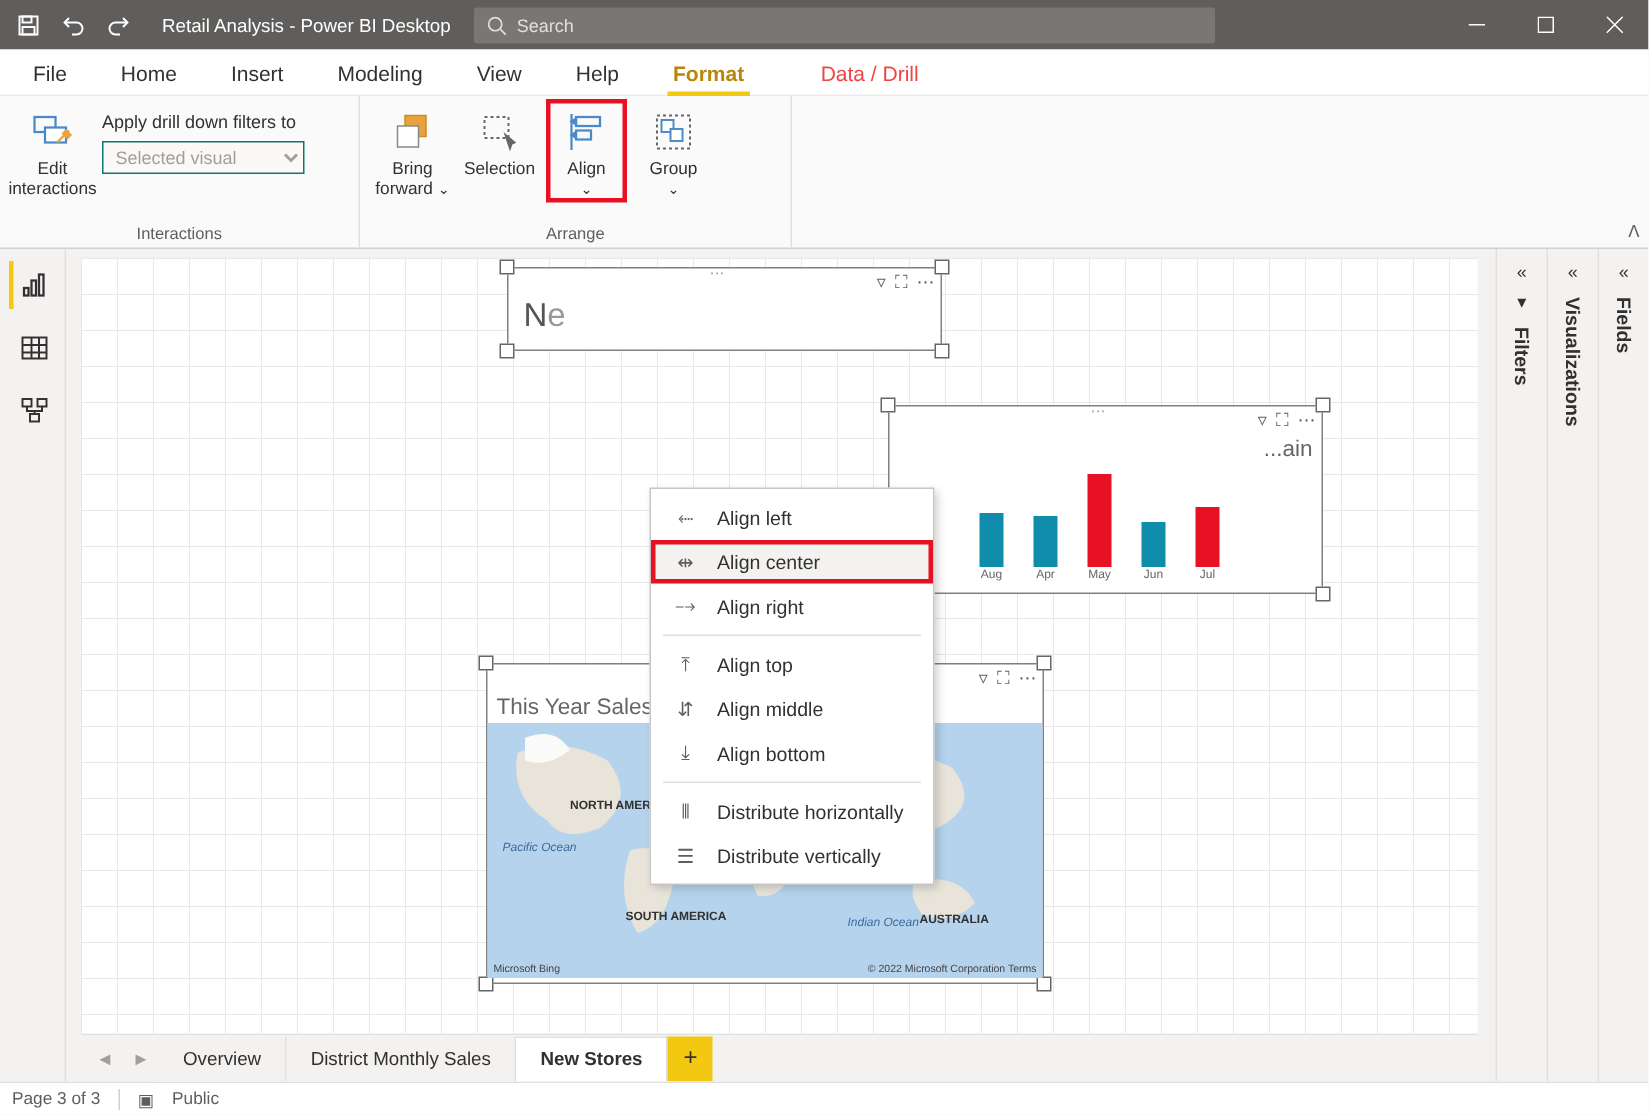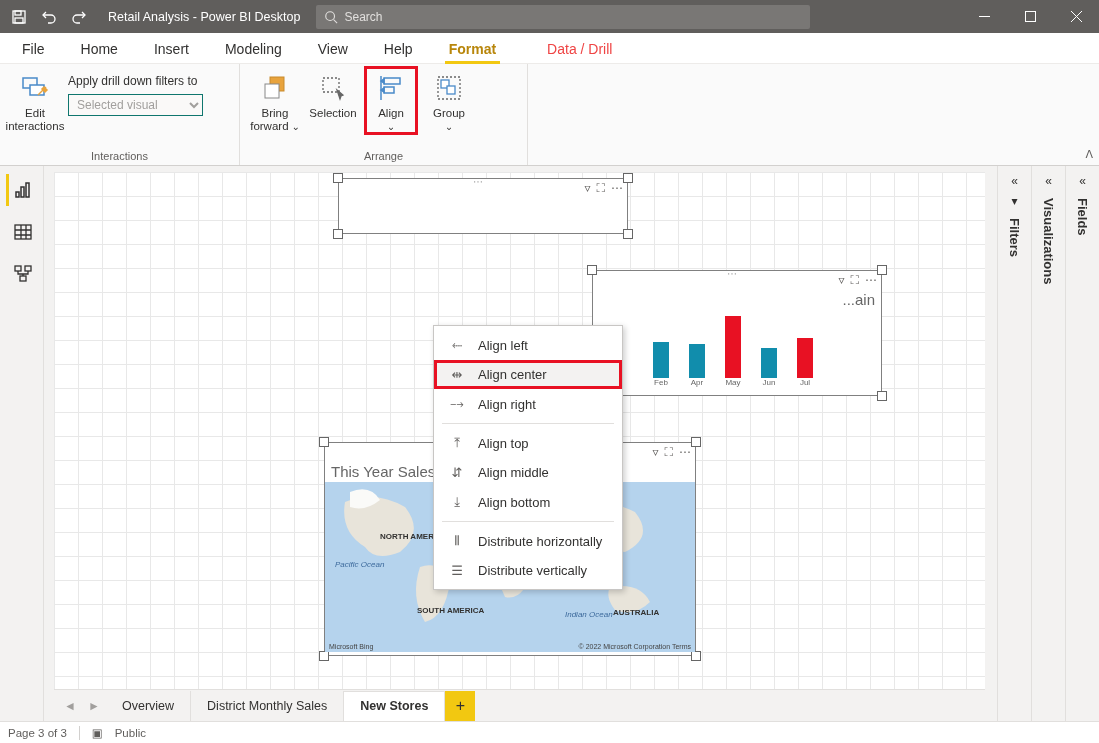--- a/index.html
+++ b/index.html
@@ -256,20 +256,21 @@
         <div class="corner tl"></div>
           <div class="corner tr"></div>
           <div class="corner bl"></div>
           <div class="corner br"></div>
         <div class="dragbar">⋯</div>
         <div class="header">
             <span>▿</span>
             <span>⛶</span>
             <span>⋯</span>
           </div>
+        <div style="font-size:22px; color:#555; padding-left:10px">N<span style="color:#999">e</span></div>
       </div>
 
       <div class="visual sel" style="left:538px; top:98px; width:290px; height:126px;">
         <div class="corner tl"></div>
           <div class="corner tr"></div>
           <div class="corner bl"></div>
           <div class="corner br"></div>
         <div class="dragbar">⋯</div>
         <div class="header">
             <span>▿</span>
@@ -278,21 +279,21 @@
           </div>
         <div class="vtitle" style="text-align:right">...ain</div>
         <div class="barchart" style="padding-left:60px">
           <div class="bar teal" style="height:36px"></div>
           <div class="bar teal" style="height:34px"></div>
           <div class="bar red" style="height:62px"></div>
           <div class="bar teal" style="height:30px"></div>
           <div class="bar red" style="height:40px"></div>
         </div>
         <div class="barlabels" style="padding-left:60px">
-          <span>Feb</span>
+          <span>Aug</span>
           <span>Apr</span>
           <span>May</span>
           <span>Jun</span>
           <span>Jul</span>
         </div>
       </div>
 
       <div class="visual sel" style="left:270px; top:270px; width:372px; height:214px;">
         <div class="corner tl"></div>
           <div class="corner tr"></div>

